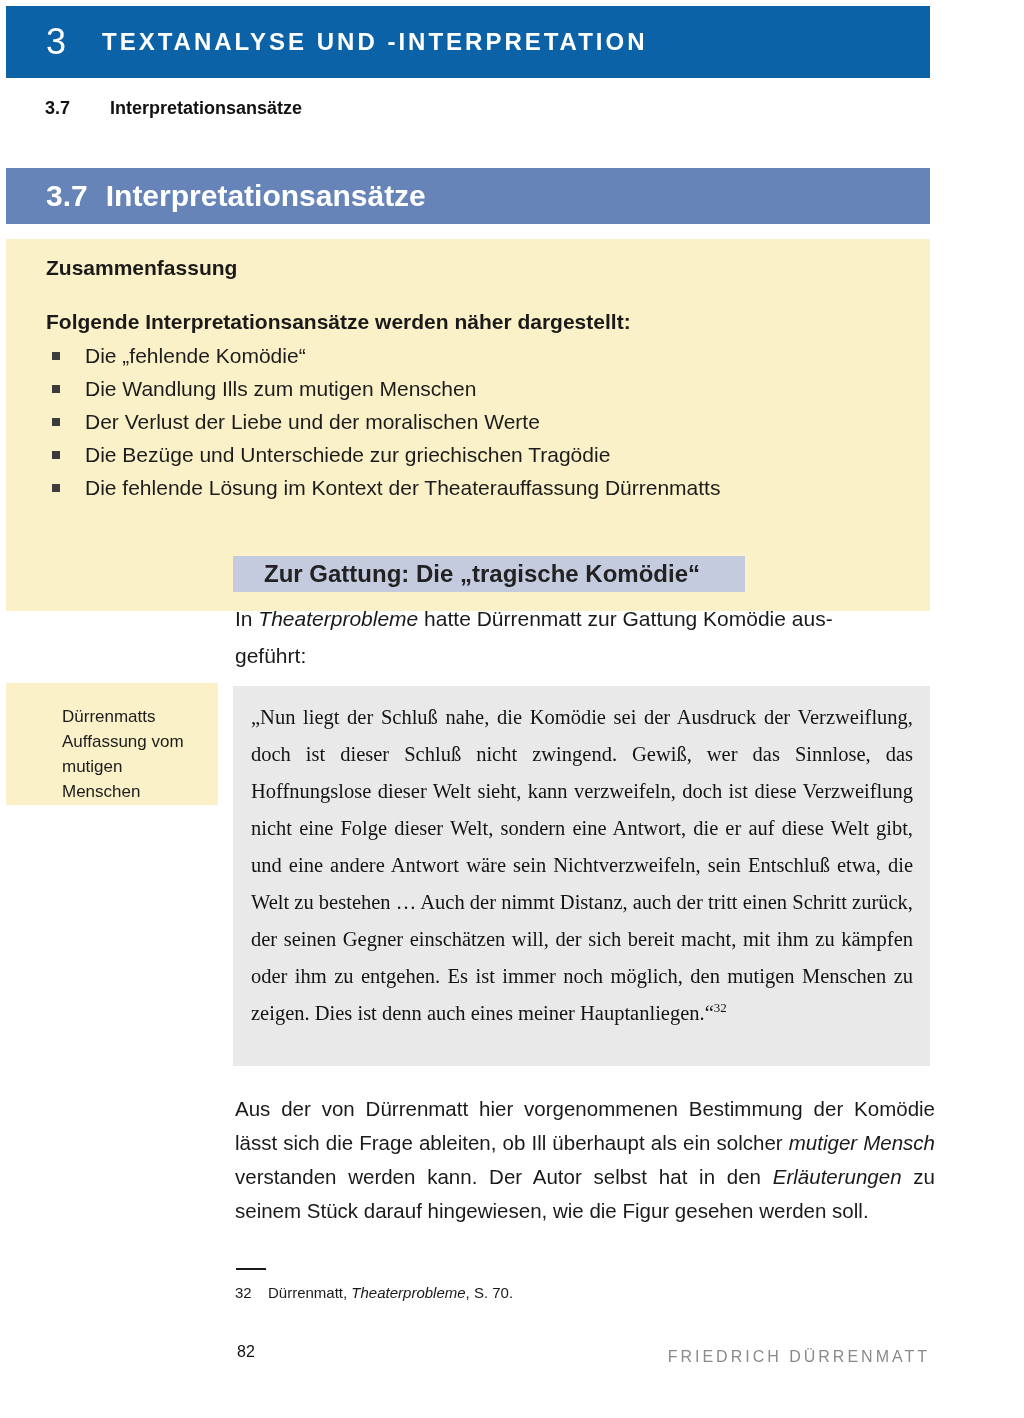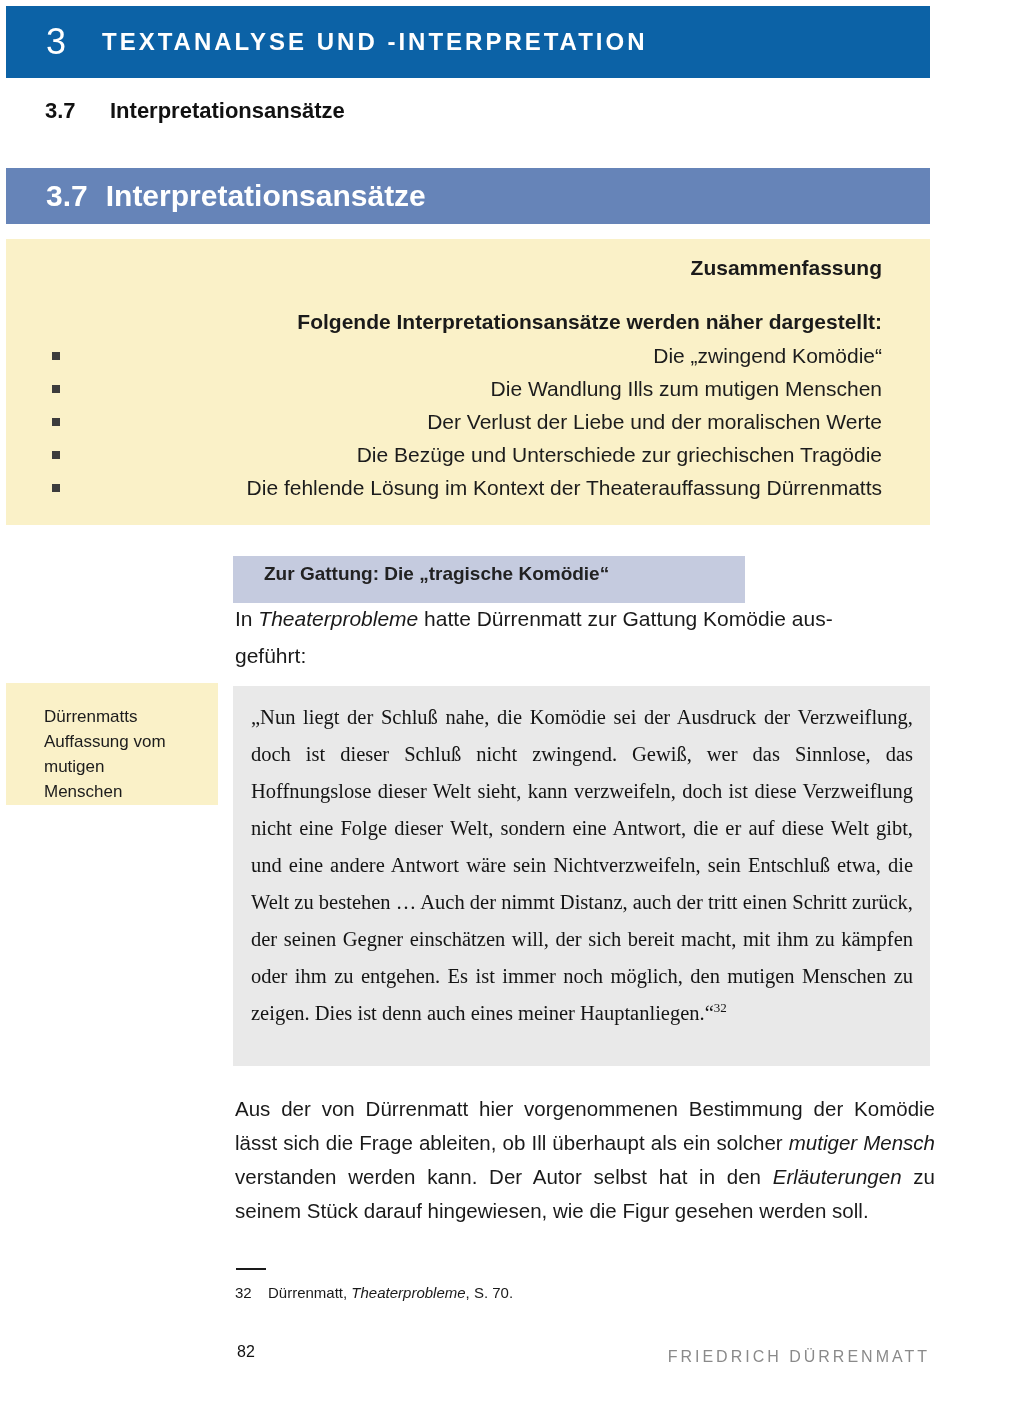--- a/index.html
+++ b/index.html
@@ -24,74 +24,73 @@
     font-size:36px; font-weight:400; line-height:1;
   }
   .chapter-title {
     margin-left:36px;
     font-size:24px; font-weight:700; letter-spacing:3px;
   }
 
   
   .breadcrumb {
     left:45px; top:98px;
-    font-size:22px; font-weight:600; color:#111;
+    font-size:18px; font-weight:600; color:#111;
   }
   .breadcrumb .bc-num { display:inline-block; width:65px; }
 
   
   .section-bar {
     left:6px; top:168px; width:924px; height:56px;
     background:var(--section-blue, #6684b8);
     display:flex; align-items:center;
     color:#ffffff; font-size:30px; font-weight:700;
   }
   .section-bar .sec-num { margin-left:40px; }
   .section-bar .sec-title { margin-left:18px; }
 
   
   .summary-box {
-    left:6px; top:239px; width:924px; height:286px;
+    left:6px; top:239px; width:924px; height:372px;
     background:var(--summary-yellow, #faf1c8);
     padding:17px 48px 0 40px;
-    text-align:right;
   }
   .summary-heading { font-size:21px; font-weight:700; }
   .summary-intro   { font-size:21px; font-weight:700; margin-top:30px; }
   .summary-list    { list-style:none; margin-top:5px; }
   .summary-list li {
     position:relative; padding-left:39px;
     font-size:21px; line-height:33px; color:#1c1c1c;
   }
   .summary-list li::before {
     content:""; position:absolute; left:6px; top:13px;
     width:8px; height:8px; background:#3c3c3c;
   }
 
   
   .subheading {
-    left:233px; top:556px; width:512px; height:47px;
+    left:233px; top:556px; width:512px; height:36px;
     background:var(--subheading-blue-gray, #c5cbdf);
     line-height:36px; padding-left:31px;
-    font-size:19px; font-weight:700; color:#222222;
+    font-size:24px; font-weight:700; color:#222222;
   }
 
   
   .intro-par {
     left:235px; top:600px; width:700px;
     font-size:21px; line-height:37px;
     white-space:pre-wrap;
   }
   .intro-par em { font-style:italic; }
 
   
   .margin-note {
     left:6px; top:683px; width:212px; height:122px;
     background:var(--summary-yellow, #faf1c8);
-    padding:21px 10px 0 38px;
+    padding:21px 10px 0 56px;
     font-size:17px; line-height:25px; color:#1c1c1c;
   }
   .margin-note .note-text { display:block; width:125px; }
 
   
   .quote-box {
     left:233px; top:686px; width:697px; min-height:380px;
     background:var(--quote-gray, #e9e9e9);
     padding:13px 17px 6px 18px;
   }
@@ -145,21 +144,21 @@
 
 <div class="abs section-bar">
   <span class="sec-num">3.7</span>
   <span class="sec-title">Interpretationsansätze</span>
 </div>
 
 <section class="abs summary-box">
   <h3 class="summary-heading">Zusammenfassung</h3>
   <p class="summary-intro">Folgende Interpretationsansätze werden näher dargestellt:</p>
   <ul class="summary-list">
-      <li>Die „zwingend Komödie“</li>
+      <li>Die „fehlende Komödie“</li>
       <li>Die Wandlung Ills zum mutigen Menschen</li>
       <li>Der Verlust der Liebe und der moralischen Werte</li>
       <li>Die Bezüge und Unterschiede zur griechischen Tragödie</li>
       <li>Die fehlende Lösung im Kontext der Theaterauffassung Dürrenmatts</li>
     </ul>
 </section>
 
 <div class="abs subheading">Zur Gattung: Die „tragische Komödie“</div>
 
 <p class="abs intro-par"><span>In </span><em>Theaterprobleme</em><span> hatte Dürrenmatt zur Gattung Komödie aus-

